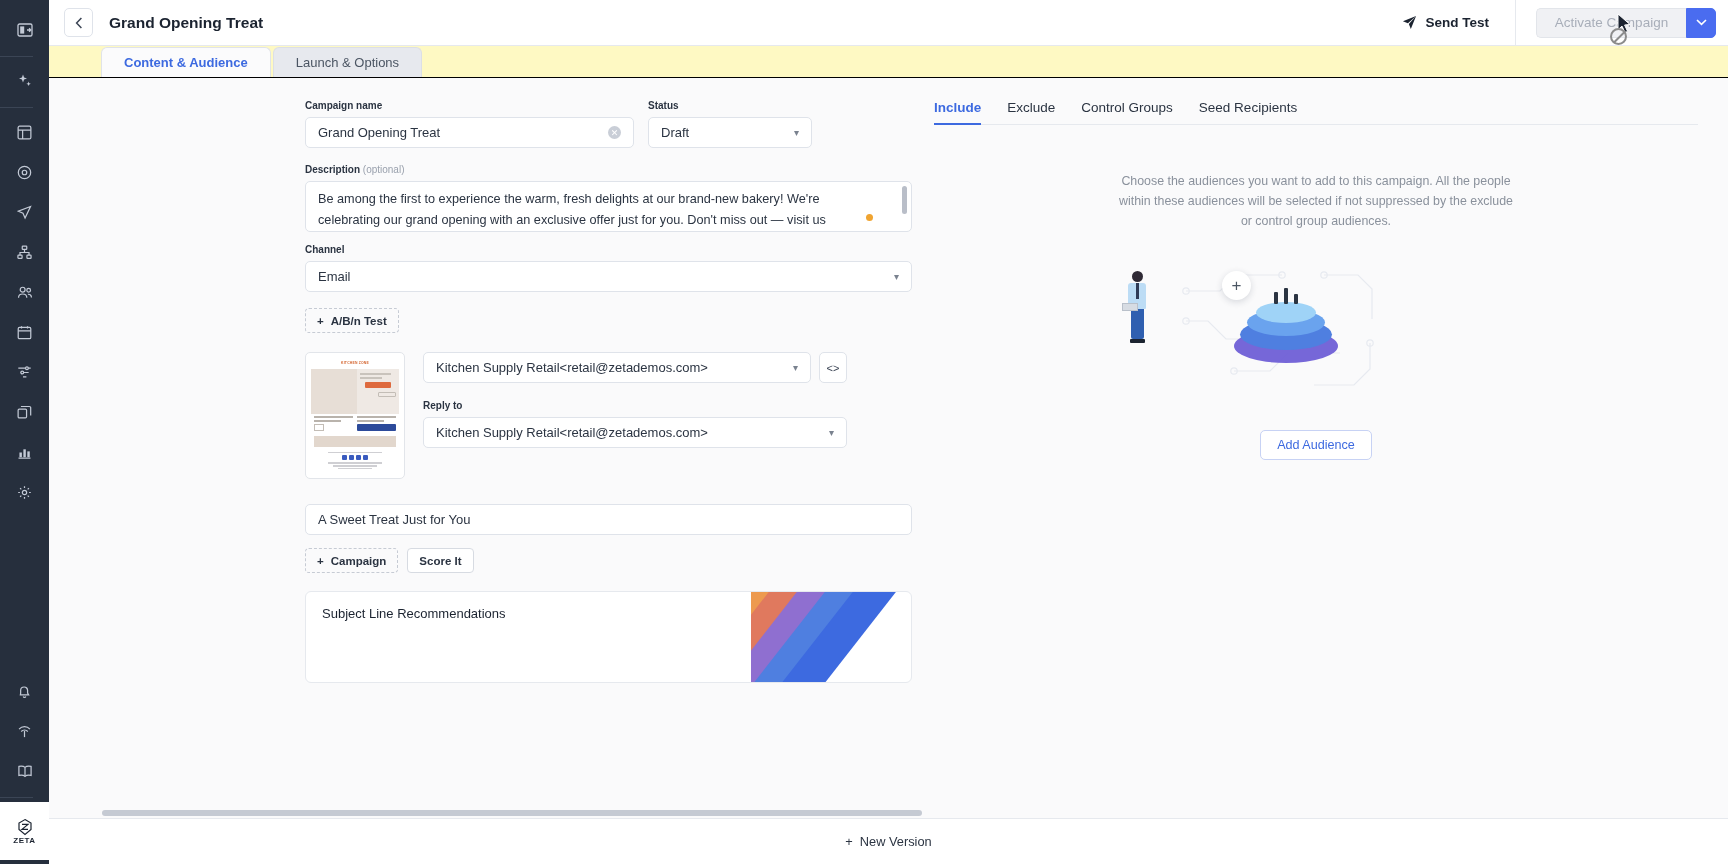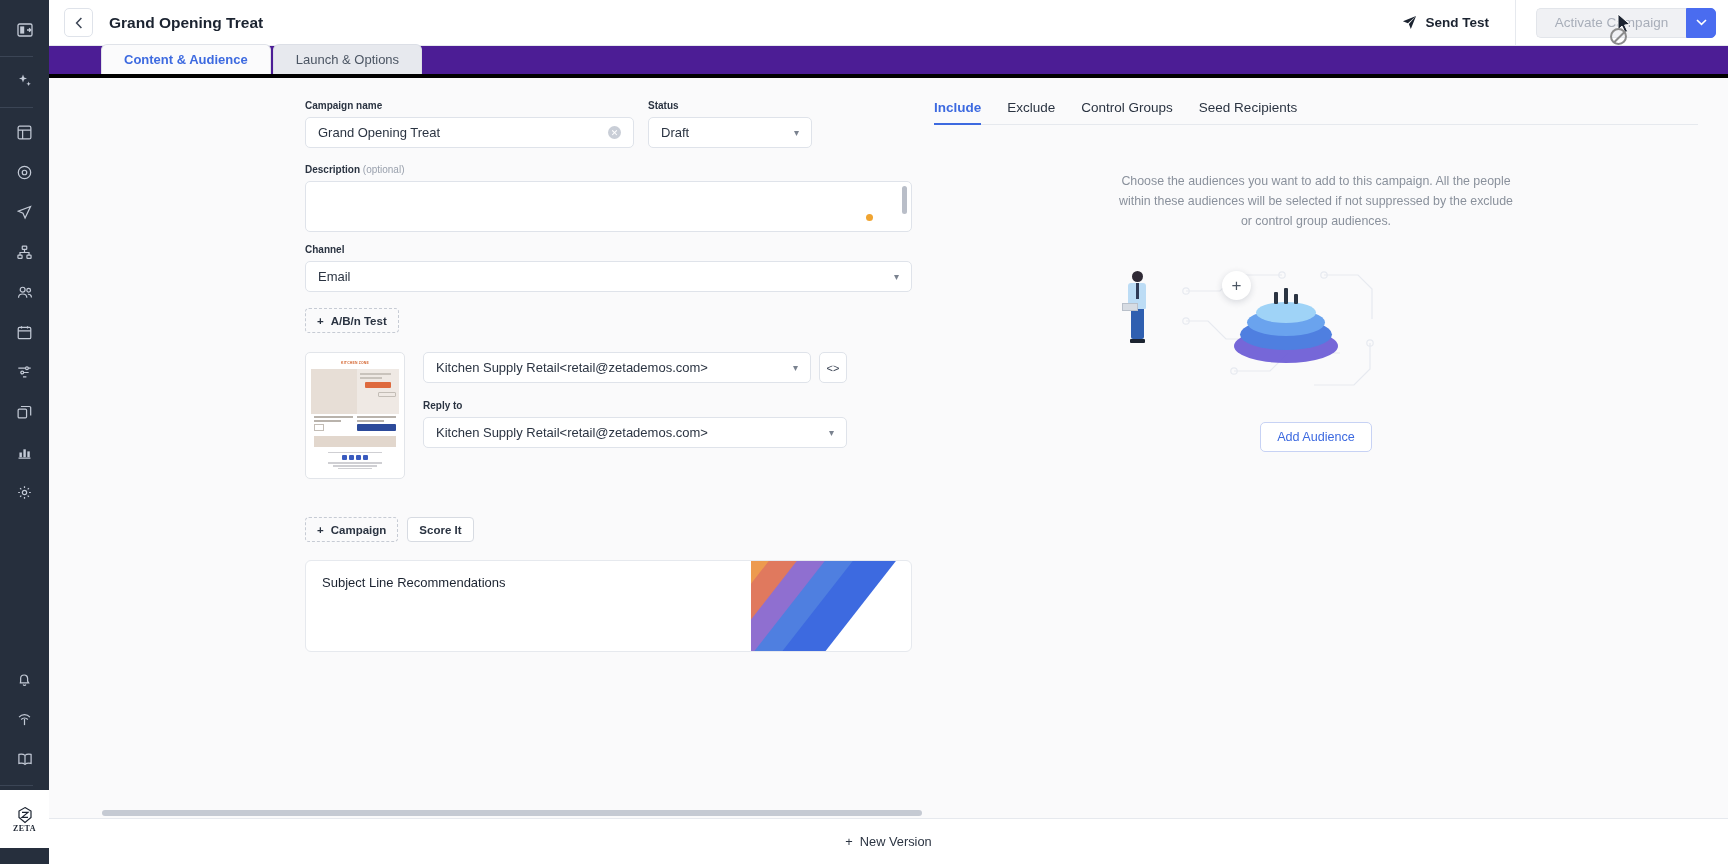--- a/index.html
+++ b/index.html
@@ -20,21 +20,21 @@
     flex: 0 0 49px;
     position: relative;
   }
   .rail-top { padding-top: 10px; width: 100%; }
   .rail-btn {
     width: 49px; height: 40px;
     display: flex; align-items: center; justify-content: center;
     color: #c3cad6; cursor: pointer;
   }
   .rail-sep { width: 33px; height: 1px; background: #3b4555; margin: 6px 0 4px 0; }
-  .rail-bottom { margin-top: auto; width: 100%; padding-bottom: 16px; font-family: Liberation Serif, serif; }
+  .rail-bottom { margin-top: auto; width: 100%; padding-bottom: 4px; }
   .rail-logo {
     width: 49px; height: 58px;
     background: #ffffff;
     display: flex; align-items: center; justify-content: center;
     flex-direction: column;
   }
   .zeta-mark { font-size: 8px; font-weight: bold; color: #1b2330; letter-spacing: .5px; }
 
   
   .main { flex: 1 1 auto; height: 864px; display: flex; flex-direction: column; min-width: 0; }
@@ -72,23 +72,23 @@
   .activate-caret {
     height: 30px; width: 30px;
     background: #4a6cf0; border: 1px solid #4a6cf0;
     border-radius: 0 5px 5px 0;
     display: flex; align-items: center; justify-content: center;
     color: #fff; cursor: pointer;
   }
 
   
   .tabstrip {
-    height: 32px; flex: 0 0 32px; background: #4c1d95;
+    height: 32px; flex: 0 0 32px; background: #fef9c3;
     display: flex; align-items: flex-end; padding-left: 52px;
-    border-bottom: 4px solid #000000;
+    border-bottom: 1px solid #000000;
     position: relative;
   }
   .tab {
     height: 30px; padding: 0 22px;
     display: flex; align-items: center;
     font-size: 13px; color: #4b5563;
     background: #e7e9ee; border: 1px solid #dcdfe6; border-bottom: none;
     border-radius: 6px 6px 0 0; margin-right: 2px; cursor: pointer;
   }
   .tab.active { background: #fbfbfc; color: #3d6ae0; font-weight: bold; border-color: #e0e3e9; }
@@ -232,21 +232,21 @@
   }
   .disc {
     position: absolute; left: 300px; top: 58px; width: 104px; height: 64px;
   }
   .disc .d1 { position: absolute; left: 0; top: 28px; width: 104px; height: 34px; background: #6f5fd6; border-radius: 50%; opacity: .95; }
   .disc .d2 { position: absolute; left: 6px; top: 18px; width: 92px; height: 31px; background: #4f7fe0; border-radius: 50%; }
   .disc .d3 { position: absolute; left: 13px; top: 8px; width: 78px; height: 27px; background: #6aa3ee; border-radius: 50%; }
   .disc .d4 { position: absolute; left: 22px; top: 1px; width: 60px; height: 21px; background: #9fd3f7; border-radius: 50%; }
   .disc .peg { position: absolute; width: 4px; border-radius: 1px; background: #2b3442; }
   .add-aud-btn {
-    display: block; margin: 4px auto; width: 112px; height: 30px;
+    display: block; margin: 12px auto; width: 112px; height: 30px;
     border: 1px solid #c7d2f4; border-radius: 5px; background: #fff;
     color: #3d6ae0; font-size: 12.6px; cursor: pointer;
   }
   .hscroll {
     position: absolute; left: 53px; bottom: 2px; height: 6px; width: 820px;
     background: #c5cad3; border-radius: 4px;
   }
 
   
   .footer {
@@ -447,20 +447,21 @@
       </div>
 
       <div style="height:16px"></div>
 
       <div>
         <span class="lbl">
           <span>Description</span>
           <span class="opt">(optional)</span>
         </span>
         <div class="textarea">
+          <span>Be among the first to experience the warm, fresh delights at our brand-new bakery! We're celebrating our grand opening with an exclusive offer just for you. Don't miss out — visit us</span>
           <span class="ta-scroll"></span>
           <span class="ta-dot"></span>
         </div>
       </div>
 
       <div style="height:12px"></div>
 
       <div>
         <span class="lbl">Channel</span>
         <div class="input w-full">
@@ -536,20 +537,23 @@
           <div class="input w-reply">
             <span>Kitchen Supply Retail&lt;retail@zetademos.com&gt;</span>
             <span class="caret">▾</span>
           </div>
         </div>
       </div>
 
       <div style="height:25px"></div>
 
       <div>
+        <div class="input w-full">
+          <span>A Sweet Treat Just for You</span>
+        </div>
       </div>
 
       <div style="height:13px"></div>
 
       <div style="display:flex; gap:9px;">
         <div class="dashbtn">
           <span>+</span>
           <span>Campaign</span>
         </div>
         <div class="solidbtn">Score It</div>

